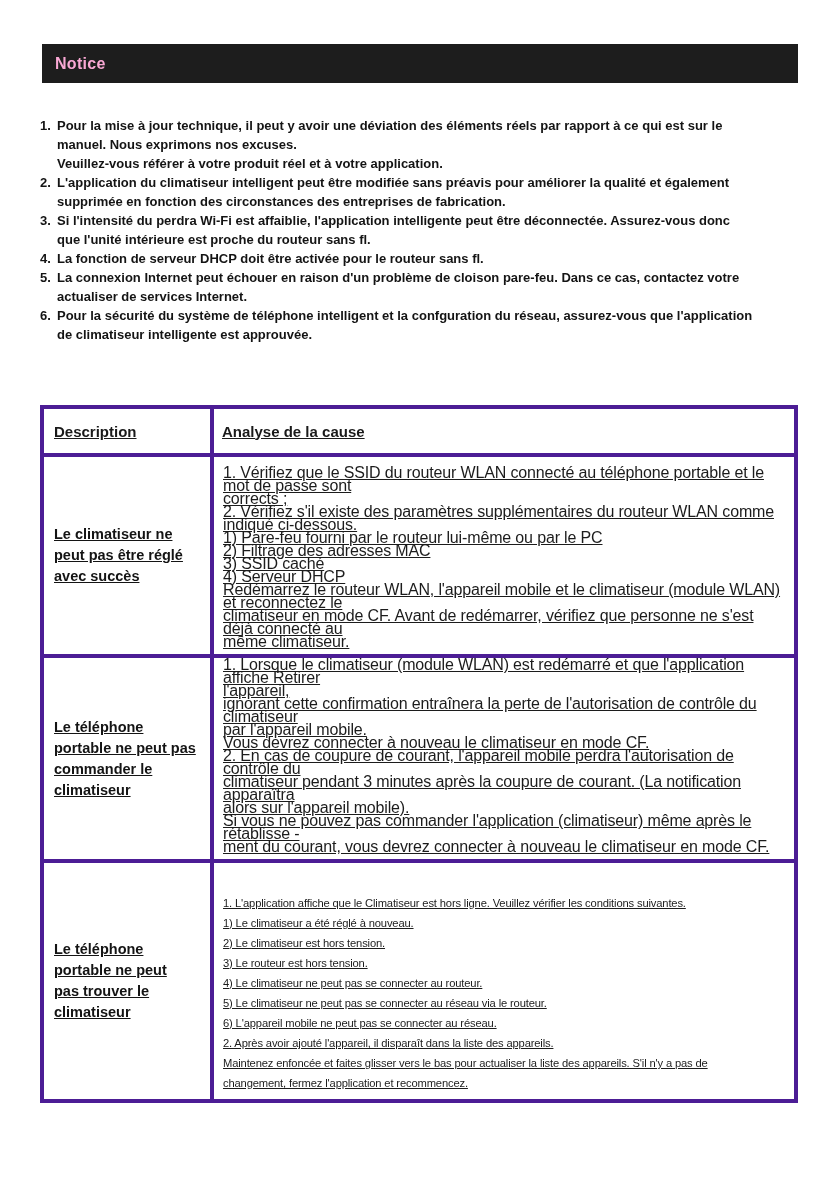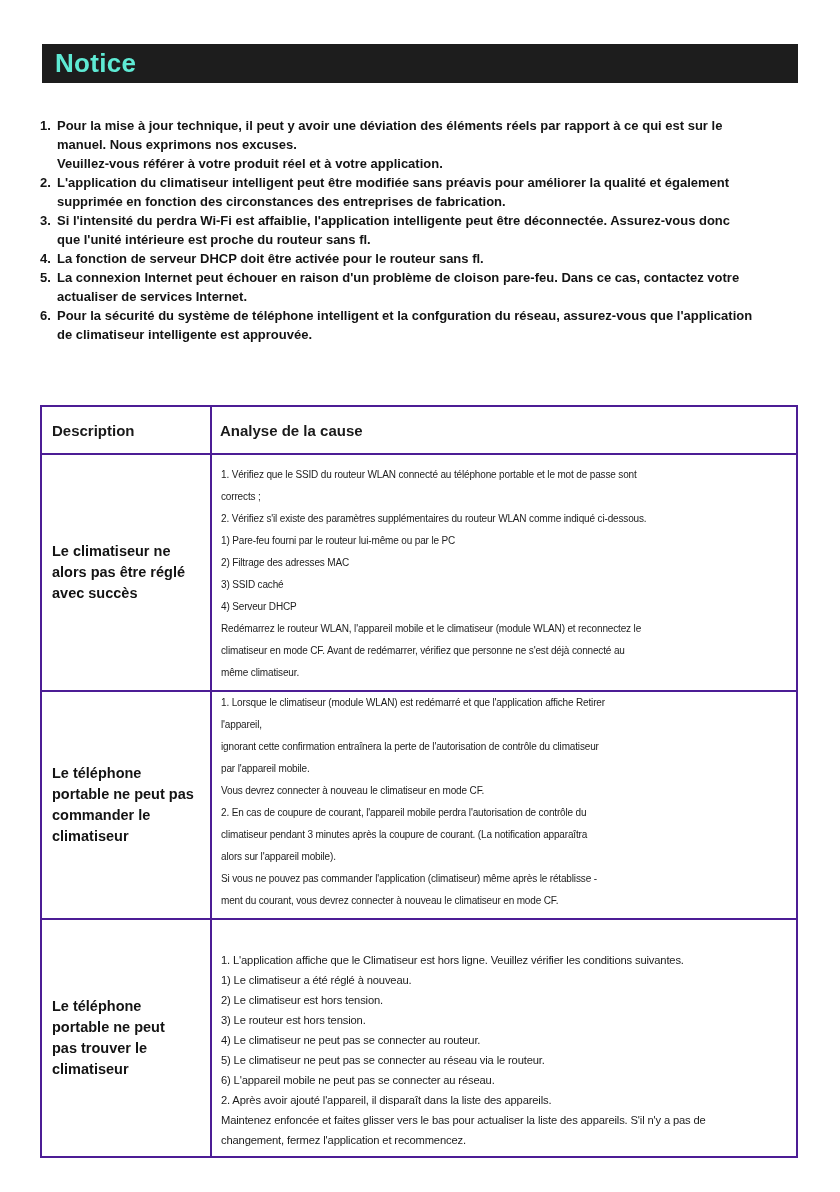--- a/index.html
+++ b/index.html
@@ -12,57 +12,58 @@
     overflow:hidden;
   }
   
   .hbar{
     position:absolute;left:42px;width:756px;height:39px;
     background:#1d1d1d;
     display:flex;align-items:center;
     box-sizing:border-box;padding-left:13px;
   }
   .hbar .bar-title{
-    color:#5eead4;font-size:26px;font-weight:700;letter-spacing:.3px;
+    color:#f9a8d4;font-size:16px;font-weight:700;letter-spacing:.3px;
   }
   #notice-bar{top:44px;}
   #depannage-bar{top:350px;}
 
   
   .notice-list{
     position:absolute;left:40px;top:116px;width:762px;
     font-size:13px;font-weight:700;line-height:19px;color:#141414;
   }
   .n-item{display:flex;}
   .n-num{flex:none;width:17px;}
   .n-text{flex:1;white-space:pre-line;}
 
   
   .ts-table{
     position:absolute;left:40px;top:405px;width:758px;
     border-collapse:collapse;table-layout:fixed;
   }
   .ts-table th,.ts-table td{
-    border:2px solid #4c1d95;
+    border:4px solid #4c1d95;
     box-sizing:border-box;
+    text-decoration:underline;
   }
   .col-desc{width:170px;}
   .ts-table th{
     height:48px;text-align:left;vertical-align:middle;
     font-size:15px;font-weight:700;color:#1a1a1a;
     padding:0 4px 0 10px;
   }
   th.cause-h{padding-left:8px;}
   td.desc{
     font-size:14.5px;font-weight:700;line-height:21px;
     vertical-align:middle;white-space:pre-line;
     padding:6px 4px 6px 10px;color:#141414;
   }
   td.cause{
-    font-size:10px;line-height:22px;letter-spacing:-0.15px;
+    font-size:16px;line-height:13px;letter-spacing:-0.15px;
     vertical-align:top;white-space:pre-line;
     padding:9px 8px 6px 9px;color:#1c1c1c;
   }
   tr.r1{height:197px;}
   tr.r2{height:188px;}
   tr.r2 td.cause{padding-top:0;}
   tr.r3{height:219px;}
   tr.r3 td.cause{padding-top:30px;font-size:11.2px;line-height:20px;}
 </style>
 </head>
@@ -113,21 +114,21 @@
       <col class="col-desc">
       <col>
     </colgroup>
     <tbody>
         <tr>
       <th>Description</th>
       <th class="cause-h">Analyse de la cause</th>
     </tr>
     <tr class="r1">
       <td class="desc">Le climatiseur ne
-alors pas être réglé
+peut pas être réglé
 avec succès</td>
       <td class="cause">1. Vérifiez que le SSID du routeur WLAN connecté au téléphone portable et le mot de passe sont
 corrects ;
 2. Vérifiez s'il existe des paramètres supplémentaires du routeur WLAN comme indiqué ci-dessous.
 1) Pare-feu fourni par le routeur lui-même ou par le PC
 2) Filtrage des adresses MAC
 3) SSID caché
 4) Serveur DHCP
 Redémarrez le routeur WLAN, l'appareil mobile et le climatiseur (module WLAN) et reconnectez le
 climatiseur en mode CF. Avant de redémarrer, vérifiez que personne ne s'est déjà connecté au

